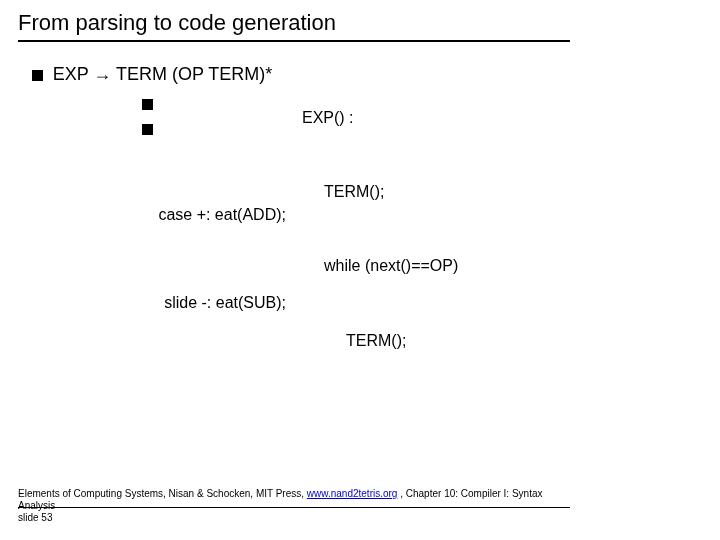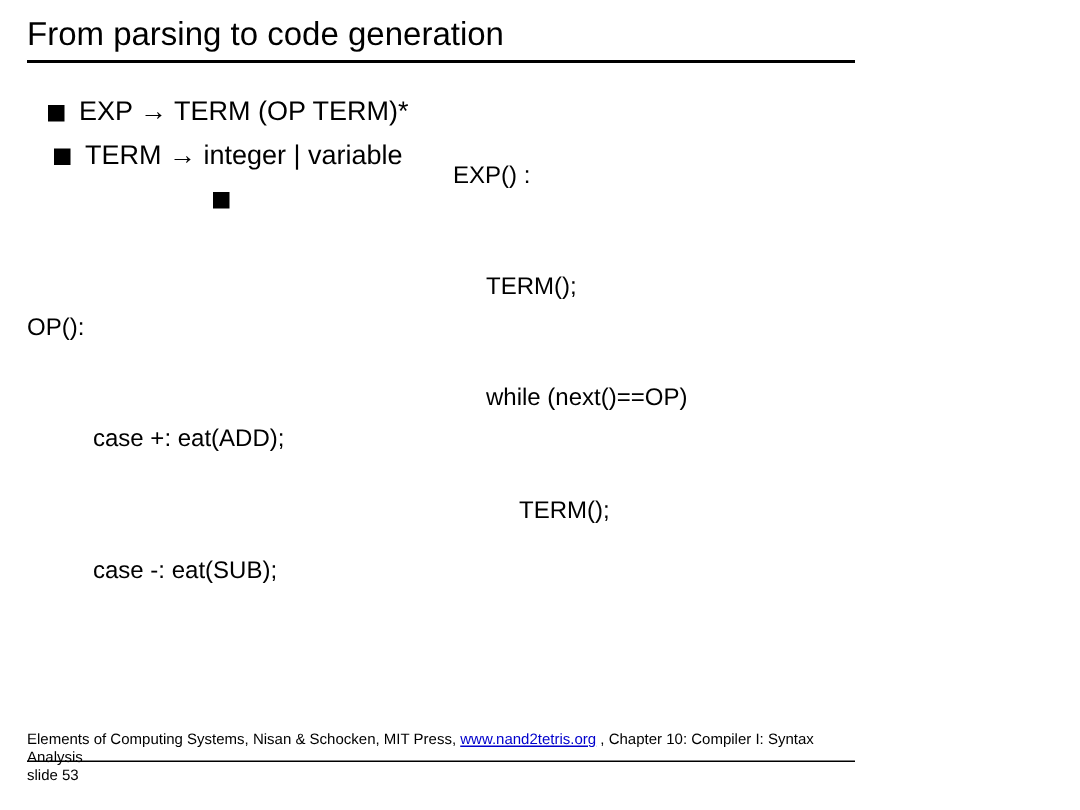--- a/index.html
+++ b/index.html
@@ -67,21 +67,21 @@
     margin: 6px 10px 0 0;
     flex: 0 0 auto;
   }
   .code {
     font-size: 16px;
     line-height: 1.55;
     white-space: pre;
   }
   .i1 { padding-left: 22px; }
   .i2 { padding-left: 44px; }
-  .block { margin-bottom: 14px; }
+  .block { margin-bottom: 14px; text-align: right; }
   .footer-rule {
     border: none;
     border-top: 1px solid #000;
     margin: 0;
     position: absolute;
     left: 18px;
     right: 18px;
     bottom: 32px;
   }
   .footer {
@@ -107,31 +107,29 @@
   <div class="cols">
 
     <div class="col-left">
       <ul class="bullets">
         <li>
           <span class="sq"></span>
           <span>EXP → TERM (OP TERM)*</span>
         </li>
         <li>
           <span class="sq"></span>
-          <span>TERM → integer | variable</span>
         </li>
         <li>
           <span class="sq"></span>
         </li>
       </ul>
 
       <div class="code">
-        <div>OP():</div>
         <div class="i2 block">case +: eat(ADD);</div>
-        <div class="i2 block">case -: eat(SUB);</div>
+        <div class="i2 block">slide -: eat(SUB);</div>
         
         
       </div>
     </div>
 
     <div class="col-right">
       <div class="code">
         <div>EXP() :</div>
         <div class="i1">TERM();</div>
         <div class="i1">while (next()==OP)</div>

